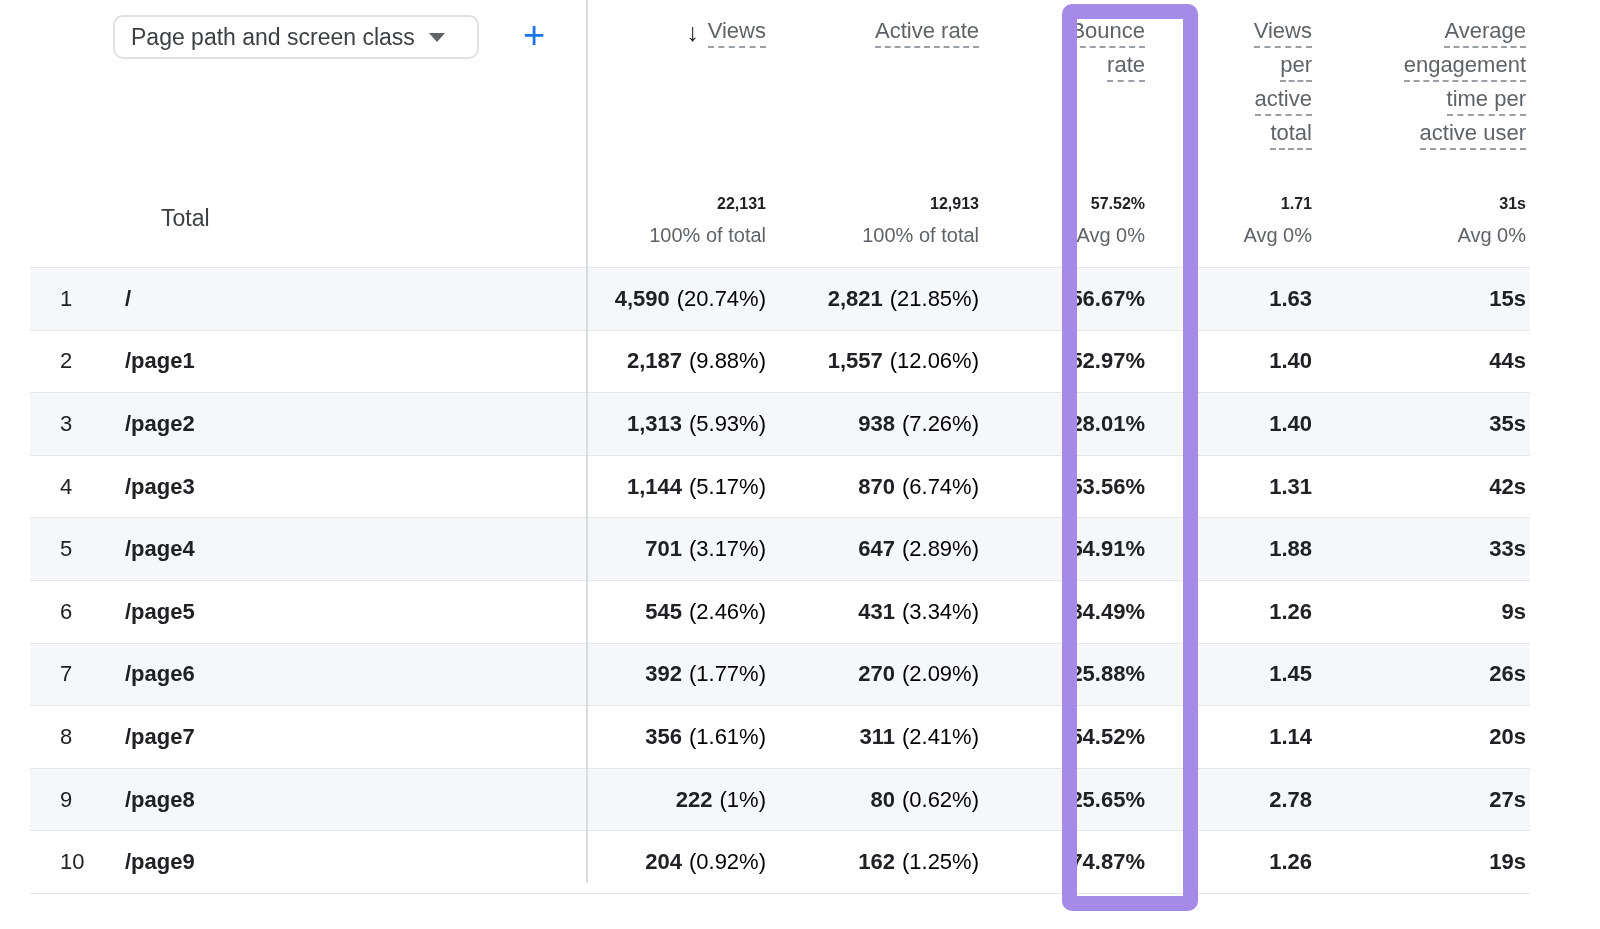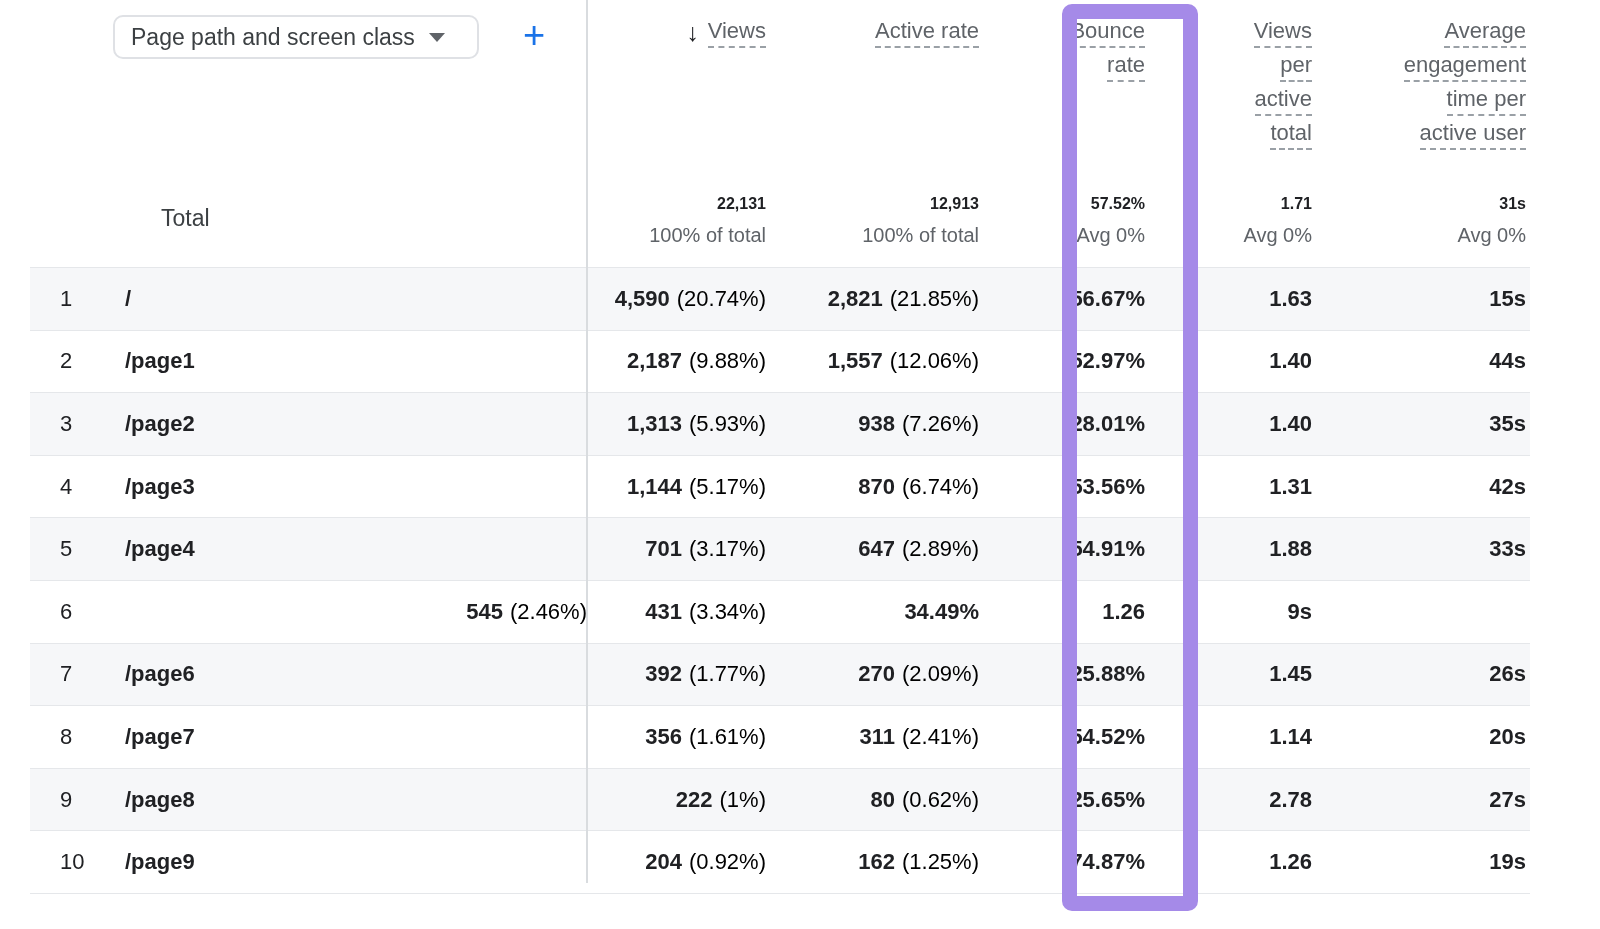--- a/index.html
+++ b/index.html
@@ -237,20 +237,21 @@
     <div class="cell-metric">
       <span>1.88</span>
     </div>
     <div class="cell-metric">
       <span>33s</span>
     </div>
   </div>
 
   <div class="grid row">
     <div class="cell-num">6</div>
+    <div class="cell-path">/page5</div>
     <div class="cell-metric">
       <span>545</span>
       <span class="pct">(2.46%)</span>
     </div>
     <div class="cell-metric">
       <span>431</span>
       <span class="pct">(3.34%)</span>
     </div>
     <div class="cell-metric">
       <span>34.49%</span>

